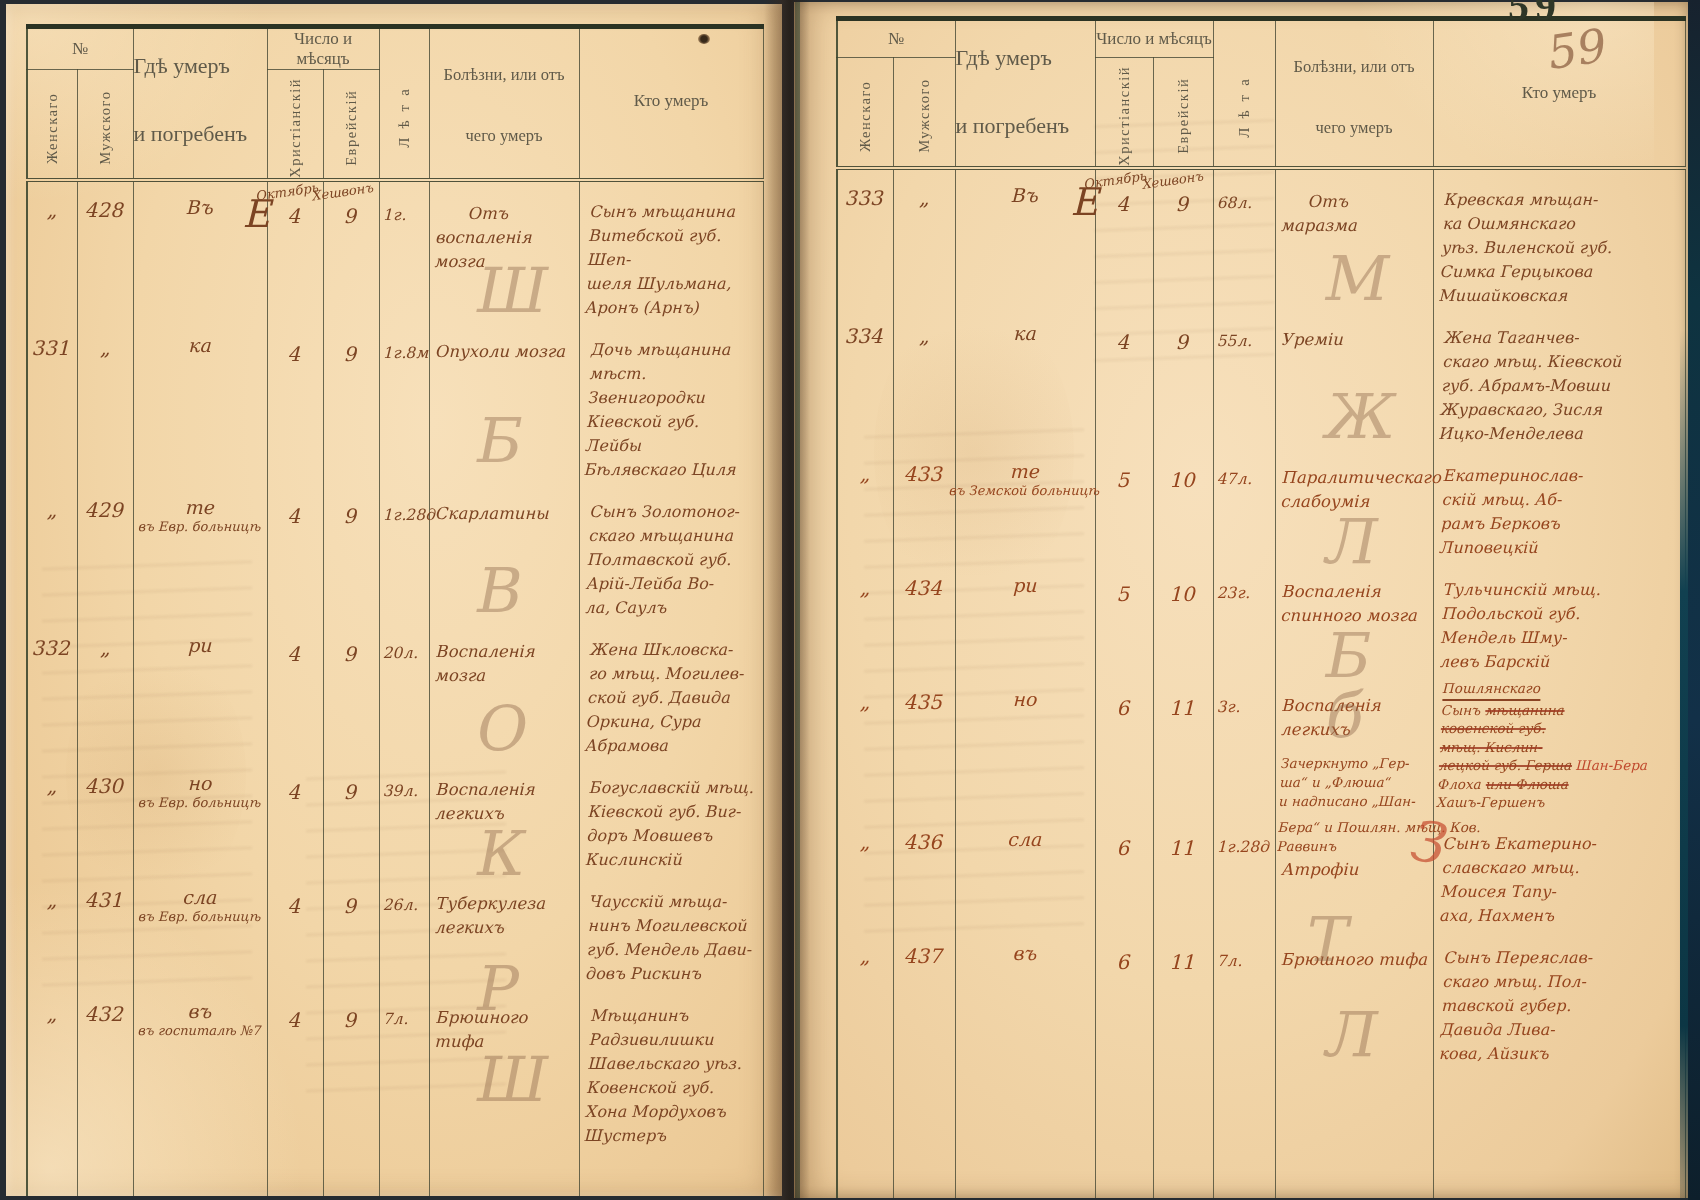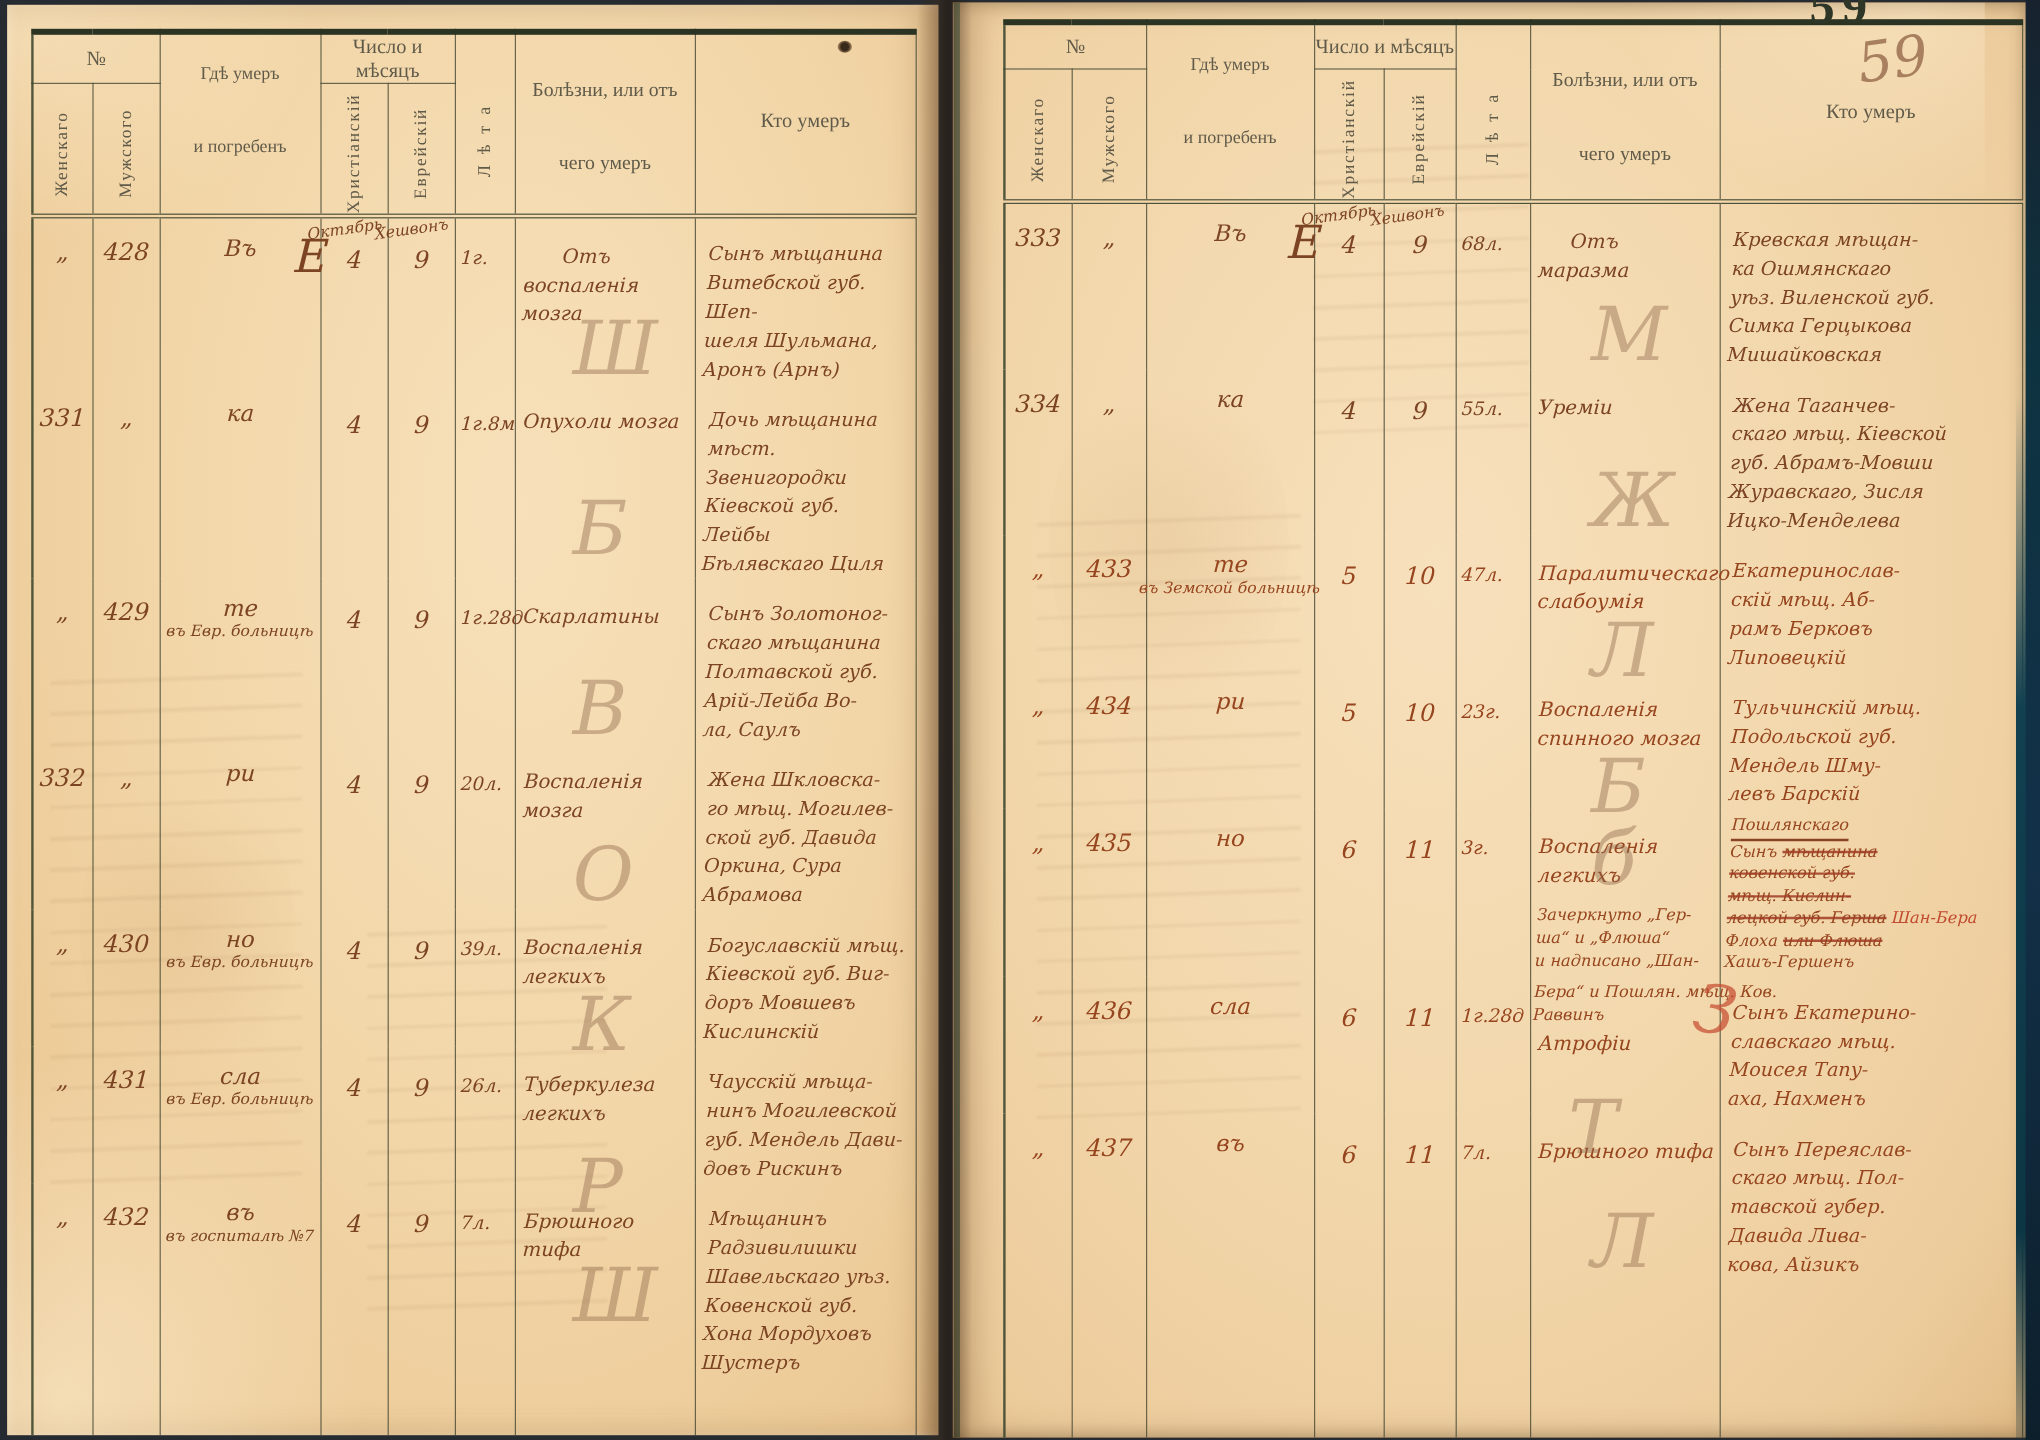--- a/index.html
+++ b/index.html
@@ -25,21 +25,21 @@
   table.reg{border-collapse:collapse;table-layout:fixed;position:absolute;z-index:2;
     border-top:5px solid #2b3323;border-left:2px solid rgba(62,72,48,.9);border-right:1px solid rgba(70,72,52,.8);}
   .reg th{border:1px solid rgba(70,72,52,.8);padding:0;font-weight:normal;position:relative;vertical-align:top;color:#605a49;}
   .reg td{border-style:solid;border-color:rgba(70,72,52,.8);border-width:0 1px;padding:0;
     position:relative;vertical-align:top;overflow:visible;}
   .reg thead th{border-bottom:4px double rgba(62,66,46,.9);}
   .reg .h1 .hno,.reg .h1 .hdate{border-bottom:1px solid rgba(70,72,52,.8);vertical-align:middle;text-align:center;}
   .h1 th{height:36px;font-size:17px;}
   .h2 th{height:104px;}
   .hdate{font-size:15px;margin-top:16px;}
-  .ph{margin-top:26px;text-align:center;font-size:15px;line-height:1;}
+  .ph{margin-top:26px;text-align:left;font-size:22px;line-height:1;}
   .ph .g{margin-top:46px;}
   .ph2{margin-top:38px;text-align:center;font-size:16.5px;line-height:1;}
   .ph2 .g{margin-top:44px;}
   .whotxt{margin-top:62px;text-align:center;font-size:17px;}
   .vtc{display:flex;justify-content:center;height:100%;padding-top:8px;box-sizing:border-box;}
   .vt{writing-mode:vertical-rl;transform:rotate(180deg);font-size:14.5px;letter-spacing:1.5px;color:#605a49;}
   .vt.sp{letter-spacing:9px;font-size:15px;margin-top:14px;}
 
   .hw{font-family:"DejaVu Serif",serif;font-style:italic;color:#7c4423;transform:skewX(-3deg);}
   .ink2 .hw{color:#96451e;}

